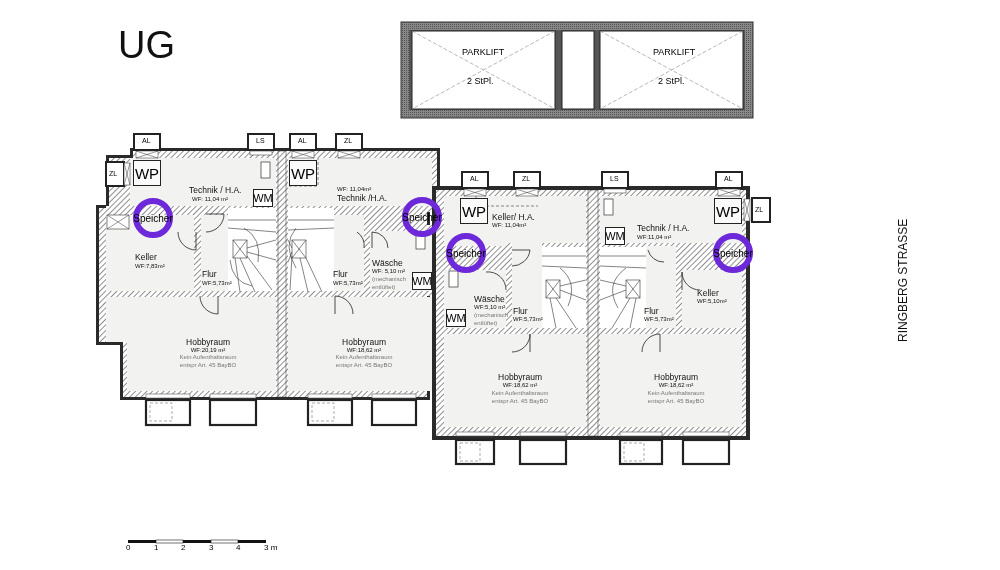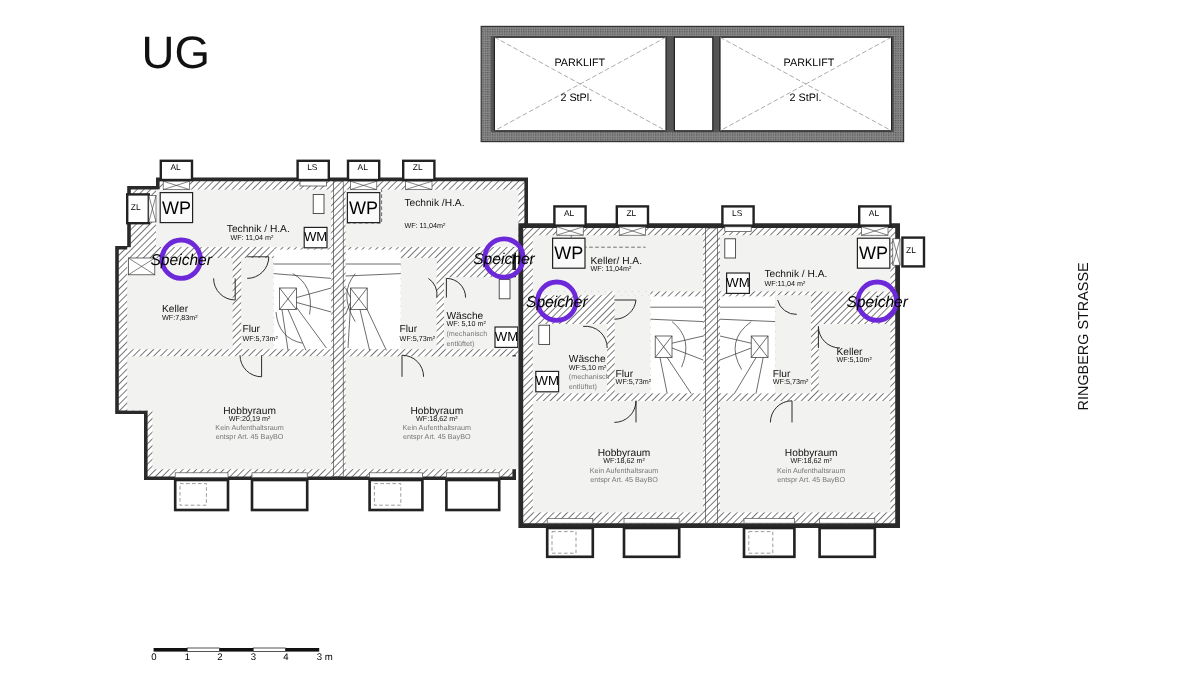--- a/index.html
+++ b/index.html
@@ -9,21 +9,21 @@
   .floor-title{left:118px;top:24px;font-size:38px;font-family:"Liberation Sans",sans-serif;color:#111;}
   .street{left:858px;top:290px;font-size:12px;transform:rotate(-90deg);transform-origin:center;width:90px;text-align:center;font-family:"Liberation Sans",sans-serif;}
   .room-name{font-size:8.5px;font-family:"Liberation Sans",sans-serif;}
   .room-area{font-size:6px;font-family:"Liberation Sans",sans-serif;}
   .room-note{font-size:6px;color:#777;font-family:"Liberation Sans",sans-serif;text-align:center;line-height:8px;}
   .center{transform:translateX(-50%);text-align:center;}
   .box{position:absolute;border:1.5px solid #222;background:#fafafa;display:flex;align-items:center;justify-content:center;font-family:Liberation Sans, sans-serif;}
   .wp{font-size:15px;width:26px;height:24px;}
   .wm{font-size:11px;width:18px;height:16px;background:#fff;}
   .small-tag{font-size:7px;font-family:"Liberation Sans",sans-serif;position:absolute;}
-  .speicher{position:absolute;width:28px;height:28px;border:4px solid #6d28d9;border-radius:50%;display:flex;align-items:center;justify-content:center;font-size:13px;font-family:"Liberation Sans",sans-serif;background:transparent;font-style:italic;}
+  .speicher{position:absolute;width:28px;height:28px;border:6px solid #6d28d9;border-radius:50%;display:flex;align-items:center;justify-content:center;font-size:10px;font-family:"Liberation Sans",sans-serif;background:transparent;}
   .parklift{position:absolute;font-size:9px;font-family:"Liberation Sans",sans-serif;}
   .scale-num{position:absolute;font-size:8px;font-family:"Liberation Sans",sans-serif;top:543px;}
 </style>
 </head>
 <body>
 
 <svg width="1000" height="570" viewBox="0 0 1000 570">
   <defs>
     <pattern id="hatch" width="4" height="4" patternUnits="userSpaceOnUse" patternTransform="rotate(45)">
       <rect width="4" height="4" fill="#fff"></rect>
@@ -311,21 +311,21 @@
 <div class="lbl room-area" style="left:135px;top:263px;">WF:7,83m²</div>
 <div class="lbl room-name" style="left:202px;top:269px;">Flur</div>
 <div class="lbl room-area" style="left:202px;top:280px;">WF:5,73m²</div>
 <div class="lbl room-name center" style="left:208px;top:337px;">Hobbyraum</div>
 <div class="lbl room-area center" style="left:208px;top:347px;">WF:20,19 m²</div>
 <div class="lbl room-note center" style="left:208px;top:353px;">
     <div>Kein Aufenthaltsraum</div>
     <div>entspr Art.  45  BayBO</div>
   </div>
 
-<div class="lbl room-name" style="left:337px;top:164px;">Technik /H.A.</div>
+<div class="lbl room-name" style="left:337px;top:193px;">Technik /H.A.</div>
 <div class="lbl room-area" style="left:337px;top:186px;">WF: 11,04m²</div>
 <div class="lbl room-name" style="left:372px;top:258px;">Wäsche</div>
 <div class="lbl room-area" style="left:372px;top:268px;">WF: 5,10 m²</div>
 <div class="lbl room-note" style="left:372px;top:275px;text-align:left;">
     <div>(mechanisch</div>
     <div>entlüftet)</div>
   </div>
 <div class="lbl room-name" style="left:333px;top:269px;">Flur</div>
 <div class="lbl room-area" style="left:333px;top:280px;">WF:5,73m²</div>
 <div class="lbl room-name center" style="left:364px;top:337px;">Hobbyraum</div>

